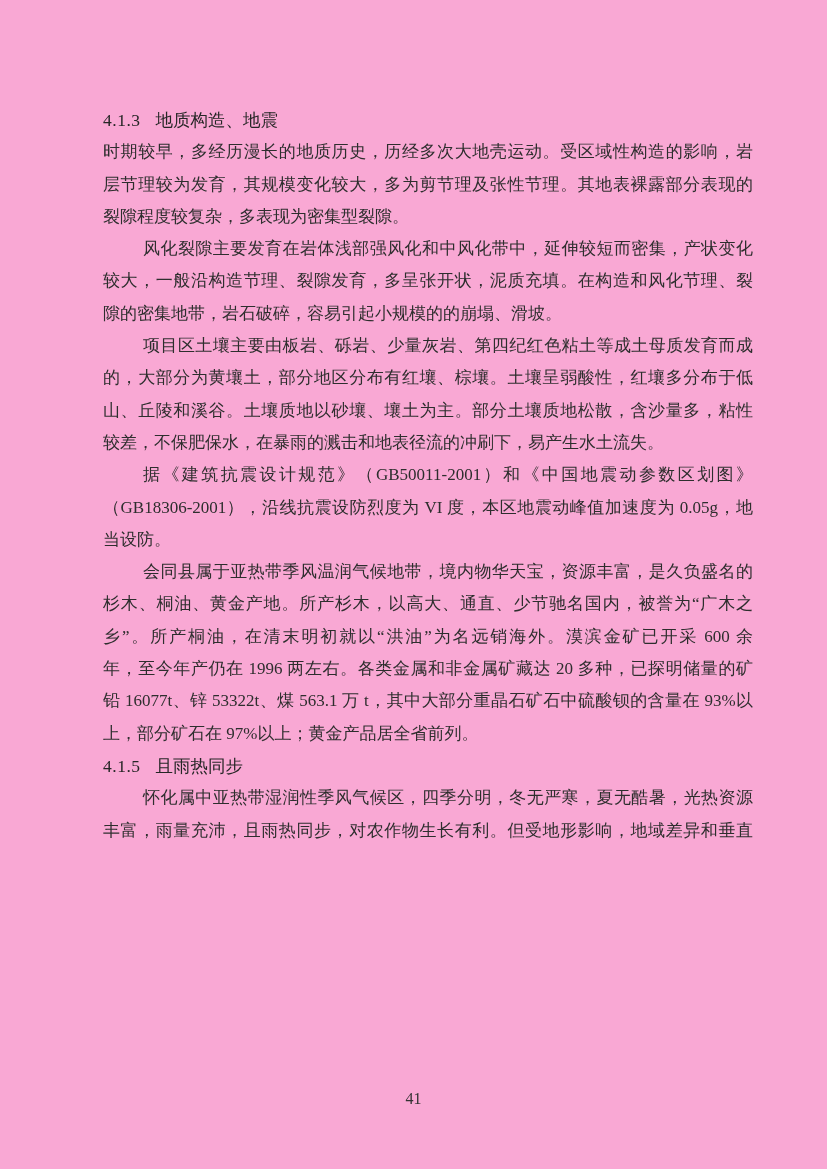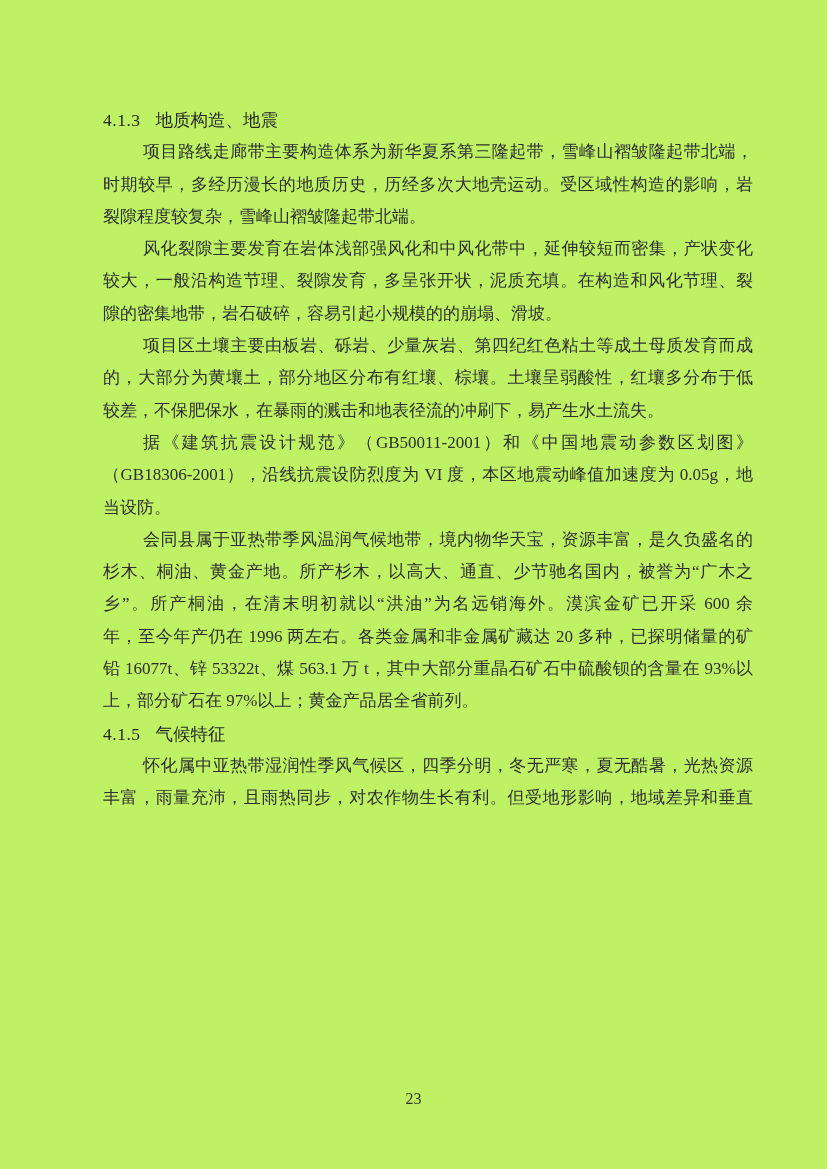--- a/index.html
+++ b/index.html
@@ -1,20 +1,20 @@
 <!DOCTYPE html>
 <html lang="zh"><head>
 <meta charset="utf-8">
 <style>
   html,body { margin:0; padding:0; background:#e8e8e8; }
   .page {
     position:relative;
     width:827px; height:1169px;
     margin:0 auto;
-    background:#bef264;
+    background:#f9a8d4;
     overflow:hidden;
   }
   .content {
     position:absolute;
     left:103px; top:104px;
     width:650px;
     font-family:"Liberation Serif","DejaVu Serif",serif;
     font-size:17px;
     line-height:32.3px;
     color:#2e2e2e;
@@ -33,36 +33,37 @@
     font-size:16px;
     color:#333333;
   }
 </style>
 </head>
 <body>
 
 <div class="page">
   <div class="content" id="doc">
       <div class="line heading"><span class="num">4.1.3</span><span>地质构造、地震</span></div>
-      <div class="line jl ind">项目路线走廊带主要构造体系为新华夏系第三隆起带，雪峰山褶皱隆起带北端，</div>
       <div class="line jl">时期较早，多经历漫长的地质历史，历经多次大地壳运动。受区域性构造的影响，岩</div>
-      <div class="line">裂隙程度较复杂，雪峰山褶皱隆起带北端。</div>
+      <div class="line jl">层节理较为发育，其规模变化较大，多为剪节理及张性节理。其地表裸露部分表现的</div>
+      <div class="line">裂隙程度较复杂，多表现为密集型裂隙。</div>
       <div class="line jl ind">风化裂隙主要发育在岩体浅部强风化和中风化带中，延伸较短而密集，产状变化</div>
       <div class="line jl">较大，一般沿构造节理、裂隙发育，多呈张开状，泥质充填。在构造和风化节理、裂</div>
       <div class="line">隙的密集地带，岩石破碎，容易引起小规模的的崩塌、滑坡。</div>
       <div class="line jl ind">项目区土壤主要由板岩、砾岩、少量灰岩、第四纪红色粘土等成土母质发育而成</div>
       <div class="line jl">的，大部分为黄壤土，部分地区分布有红壤、棕壤。土壤呈弱酸性，红壤多分布于低</div>
+      <div class="line jl">山、丘陵和溪谷。土壤质地以砂壤、壤土为主。部分土壤质地松散，含沙量多，粘性</div>
       <div class="line">较差，不保肥保水，在暴雨的溅击和地表径流的冲刷下，易产生水土流失。</div>
       <div class="line jl ind">据《建筑抗震设计规范》（GB50011-2001）和《中国地震动参数区划图》</div>
       <div class="line jl">（GB18306-2001），沿线抗震设防烈度为 VI 度，本区地震动峰值加速度为 0.05g，地</div>
       <div class="line">当设防。</div>
       <div class="line jl ind">会同县属于亚热带季风温润气候地带，境内物华天宝，资源丰富，是久负盛名的</div>
       <div class="line jl">杉木、桐油、黄金产地。所产杉木，以高大、通直、少节驰名国内，被誉为“广木之</div>
       <div class="line jl">乡”。所产桐油，在清末明初就以“洪油”为名远销海外。漠滨金矿已开采 600 余</div>
       <div class="line jl">年，至今年产仍在 1996 两左右。各类金属和非金属矿藏达 20 多种，已探明储量的矿</div>
       <div class="line jl">铅 16077t、锌 53322t、煤 563.1 万 t，其中大部分重晶石矿石中硫酸钡的含量在 93%以</div>
       <div class="line">上，部分矿石在 97%以上；黄金产品居全省前列。</div>
-      <div class="line heading"><span class="num">4.1.5</span><span>气候特征</span></div>
+      <div class="line heading"><span class="num">4.1.5</span><span>且雨热同步</span></div>
       <div class="line jl ind">怀化属中亚热带湿润性季风气候区，四季分明，冬无严寒，夏无酷暑，光热资源</div>
       <div class="line jl">丰富，雨量充沛，且雨热同步，对农作物生长有利。但受地形影响，地域差异和垂直</div>
     </div>
-  <div class="folio">23</div>
+  <div class="folio">41</div>
 </div>
 
 </body></html>

